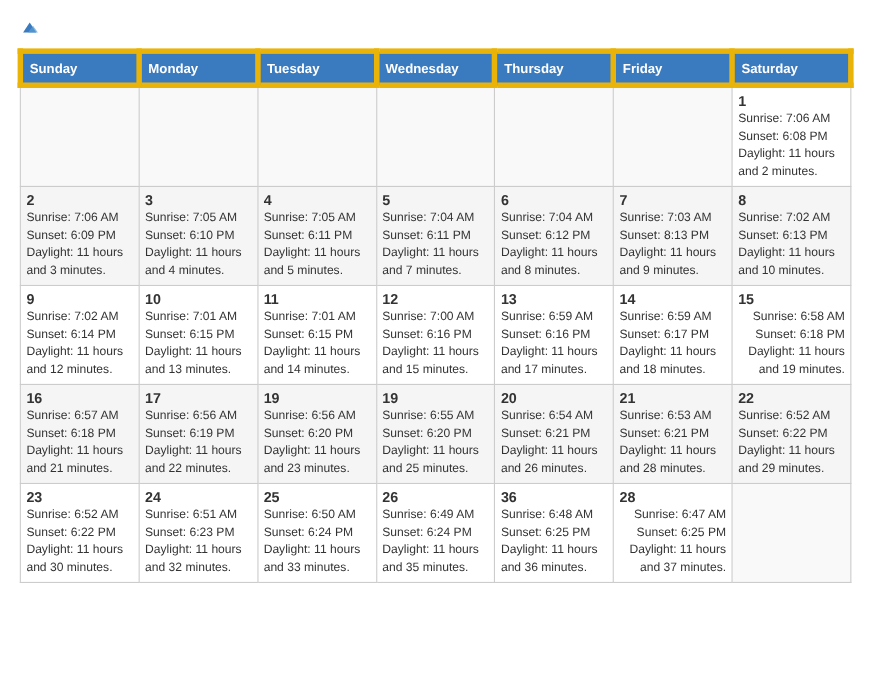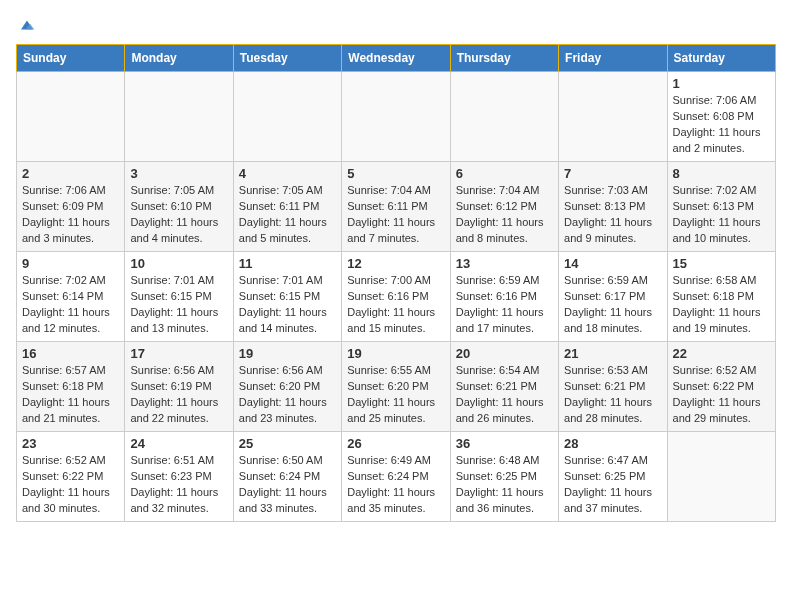--- a/index.html
+++ b/index.html
@@ -52,21 +52,21 @@
       border-collapse: collapse;
       font-size: 11px;
     }
     .calendar-table th {
       background: #3a7abf;
       color: #fff;
       text-align: left;
       padding: 6px 6px;
       font-size: 12px;
       font-weight: bold;
-      border: 1px solid #eab308;
+      border: 5px solid #eab308;
     }
     .calendar-table td {
       border: 1px solid #ccc;
       vertical-align: top;
       padding: 4px 5px;
       height: 90px;
       width: calc(100% / 7);
       background: #fff;
     }
     .calendar-table td.empty {
@@ -229,21 +229,21 @@
         </td>
         <td>
           <span class="day-number">14</span>
           <div class="day-info" style="white-space: pre-line;">Sunrise: 6:59 AM
 Sunset: 6:17 PM
 Daylight: 11 hours
 and 18 minutes.</div>
         </td>
         <td>
           <span class="day-number">15</span>
-          <div class="day-info" style="white-space: pre-line;">Sunrise: 6:58 AM
+          <div class="day-info" style="white-space: pre-line; text-align: right;">Sunrise: 6:58 AM
 Sunset: 6:18 PM
 Daylight: 11 hours
 and 19 minutes.</div>
         </td>
       </tr>
       <tr class="row-alt">
         <td>
           <span class="day-number">16</span>
           <div class="day-info" style="white-space: pre-line;">Sunrise: 6:57 AM
 Sunset: 6:18 PM
@@ -324,21 +324,21 @@
         </td>
         <td>
           <span class="day-number">36</span>
           <div class="day-info" style="white-space: pre-line;">Sunrise: 6:48 AM
 Sunset: 6:25 PM
 Daylight: 11 hours
 and 36 minutes.</div>
         </td>
         <td>
           <span class="day-number">28</span>
-          <div class="day-info" style="white-space: pre-line;">Sunrise: 6:47 AM
+          <div class="day-info" style="white-space: pre-line; text-align: right;">Sunrise: 6:47 AM
 Sunset: 6:25 PM
 Daylight: 11 hours
 and 37 minutes.</div>
         </td>
         <td class="empty"></td>
       </tr>
     </tbody>
 </table>
 
 </body></html>

